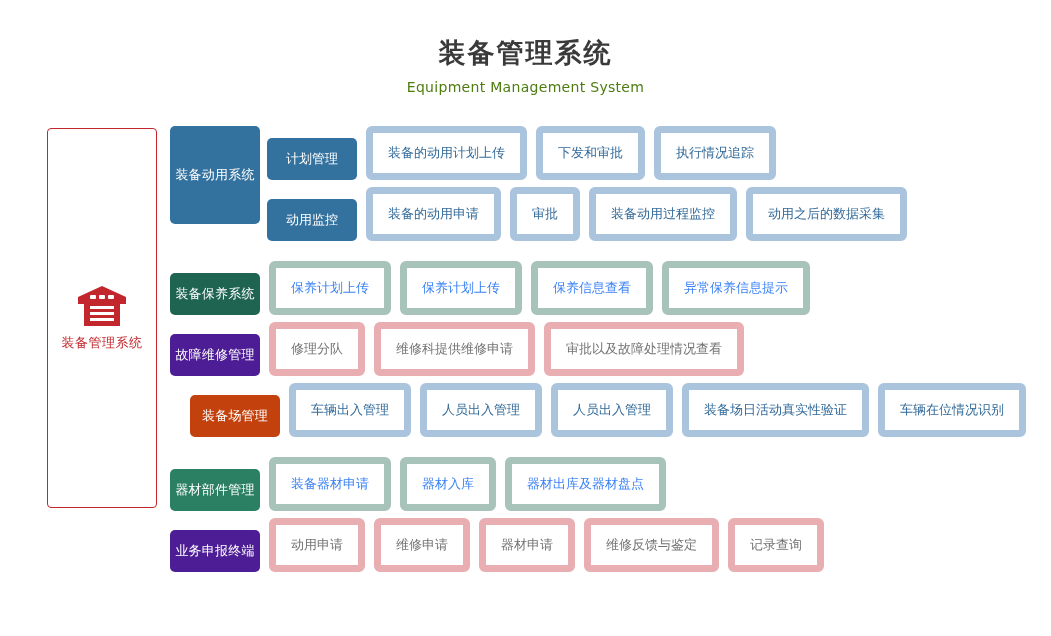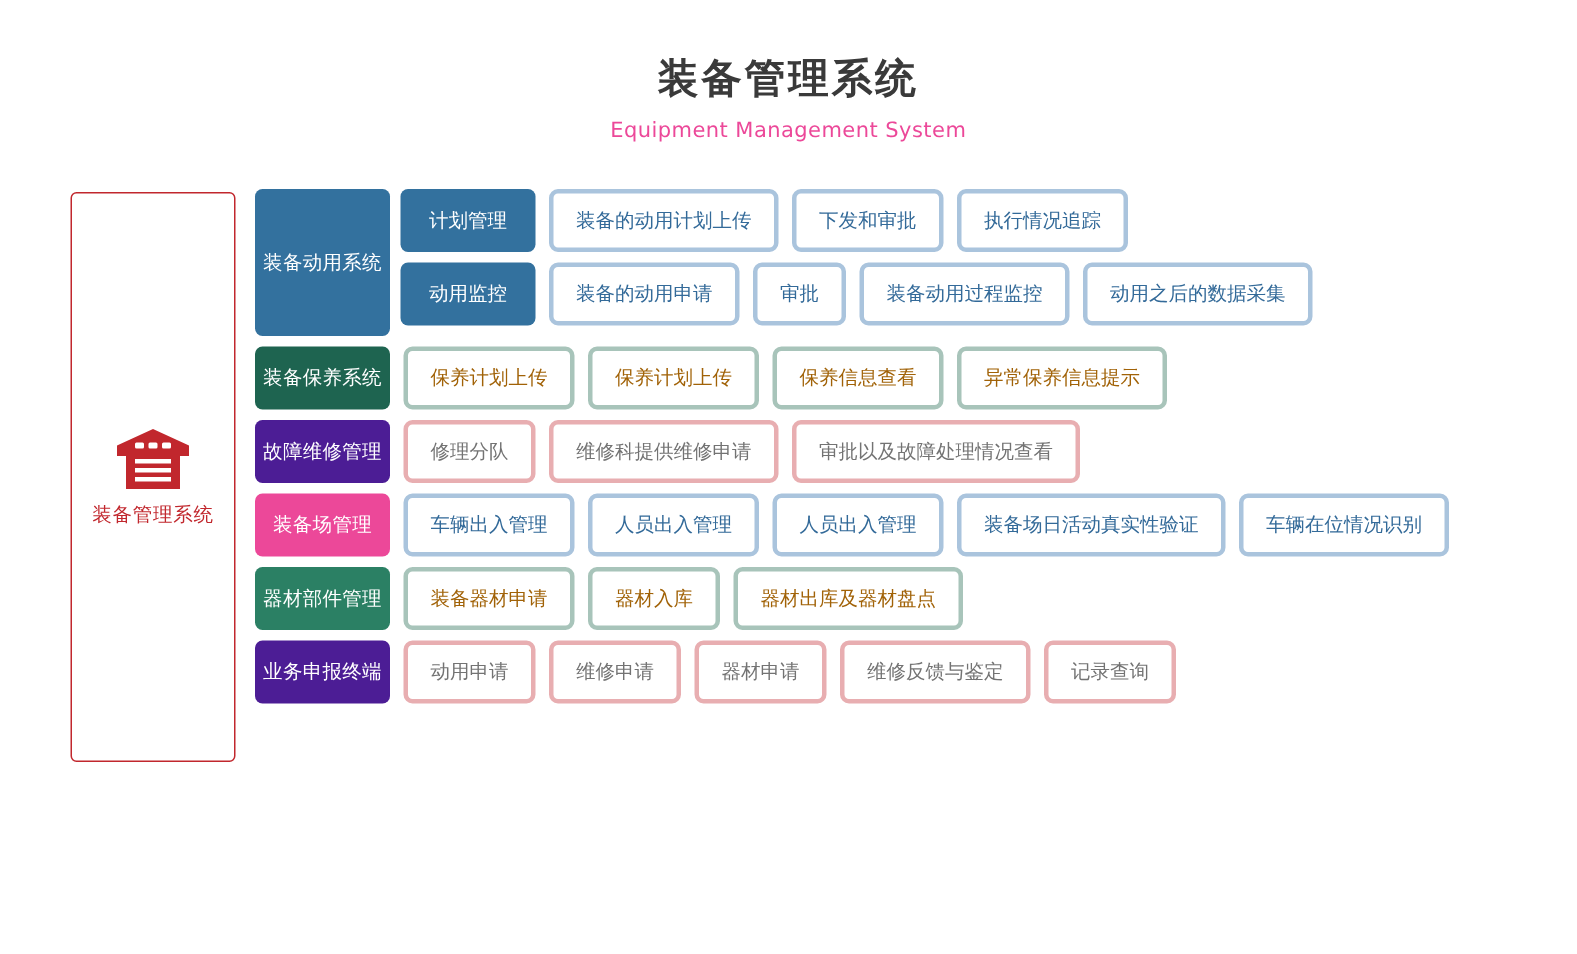--- a/index.html
+++ b/index.html
@@ -24,21 +24,21 @@
   }
   .header-title {
     font-size: 27px;
     font-weight: bold;
     color: #3a3a3a;
     letter-spacing: 2px;
     line-height: 34px;
   }
   .header-subtitle {
     font-size: 14px;
-    color: #ec4899;
+    color: #4d7c0f;
     line-height: 22px;
     margin-top: 6px;
     letter-spacing: 0.3px;
   }
 
   
   .diagram {
     position: absolute;
     left: 0;
     top: 126px;
@@ -123,44 +123,44 @@
     align-items: center;
     justify-content: center;
     flex: 0 0 auto;
     margin-left: 7px;
     white-space: nowrap;
     box-sizing: border-box;
   }
 
   
   .leaf {
-    height: 42px;
+    height: 54px;
     border-radius: 6px;
-    border: 3px solid #4c1d95;
+    border: 7px solid #4c1d95;
     background: #ffffff;
     font-size: 13px;
     display: flex;
     align-items: center;
     justify-content: center;
     padding: 0 15px;
     margin-left: 9px;
     flex: 0 0 auto;
     white-space: nowrap;
     box-sizing: border-box;
   }
 
   
   .c-blue        { background: #33719e; }
-  .c-blue-light  { background: #ec4899; }
+  .c-blue-light  { background: #c2410c; margin-left: 20px; }
   .c-green       { background: #1e6450; }
   .c-green-light { background: #2b8064; }
   .c-red         { background: #4c1d95; }
 
   .leaf.t-blue  { border-color: #aac4dd; color: #336a99; }
-  .leaf.t-green { border-color: #a8c4ba; color: #a16207; }
+  .leaf.t-green { border-color: #a8c4ba; color: #3b82f6; margin-top: 13px; }
   .leaf.t-red   { border-color: #e8aeb1; color: #737373; }
 
   .stack-col {
     display: flex;
     flex-direction: column;
   }
   .stack-row {
     display: flex;
     align-items: flex-end;
   }

